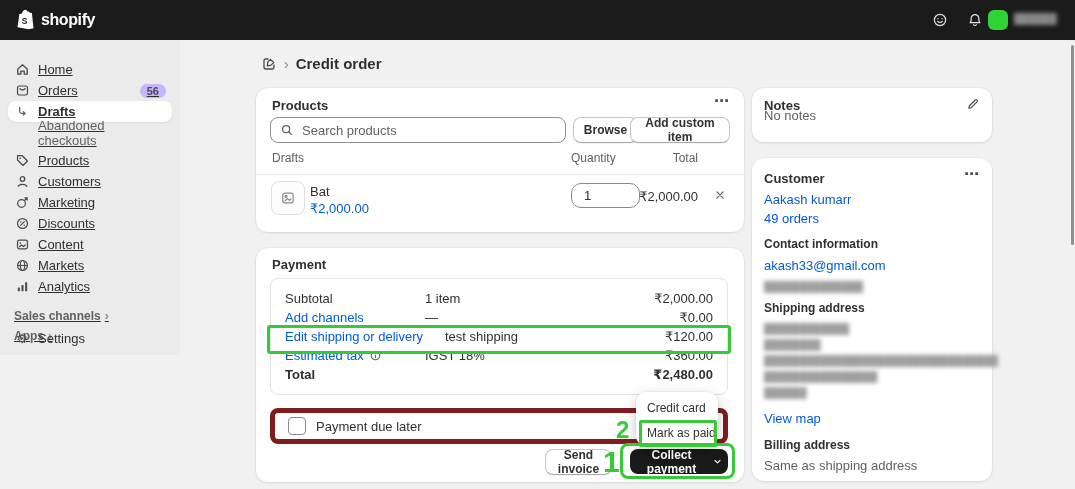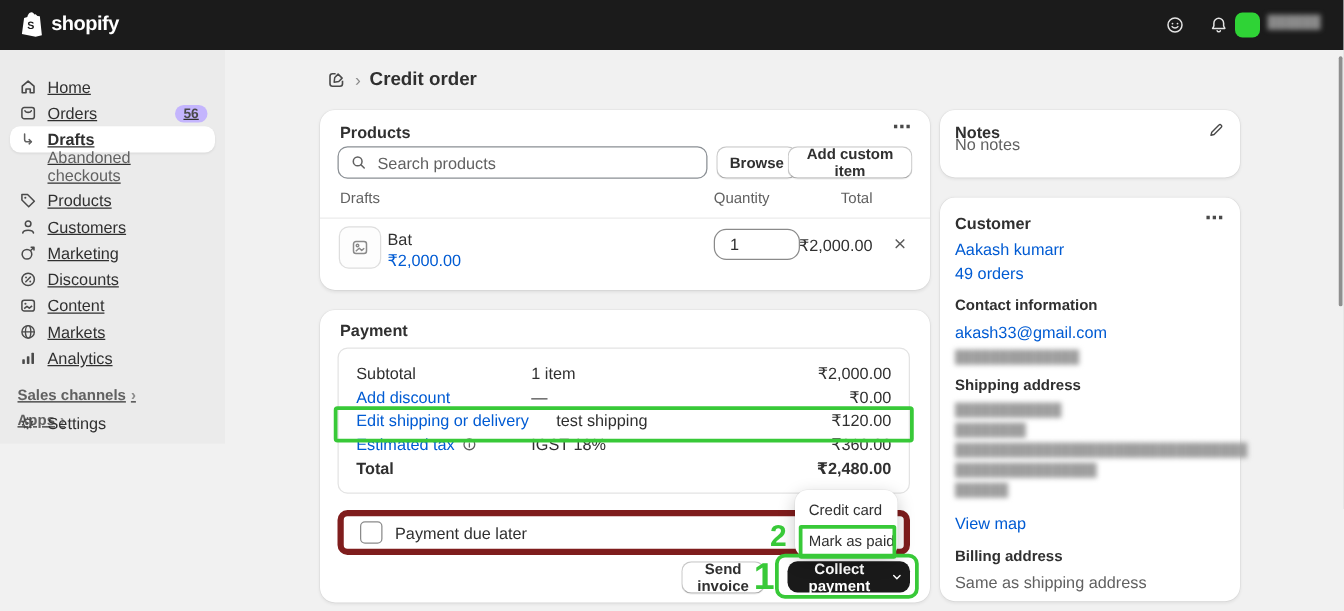--- a/index.html
+++ b/index.html
@@ -282,21 +282,21 @@
     <span class="card-title" style="left:16px;top:9px">Payment</span>
 
     <div class="paybox">
       <div class="prow">
         <span class="pl">Subtotal</span>
         <span class="pd">1 item</span>
         <span class="pa">₹2,000.00</span>
       </div>
       <div class="prow">
         <span class="pl">
-            <a class="link">Add discount</a>
+            <a class="link">Add channels</a>
           </span>
         <span class="pd gray">—</span>
         <span class="pa">₹0.00</span>
       </div>
       <div class="prow">
         <span class="pl" style="width:160px">
             <a class="link">Edit shipping or delivery</a>
           </span>
         <span class="pd">test shipping</span>
         <span class="pa">₹120.00</span>

